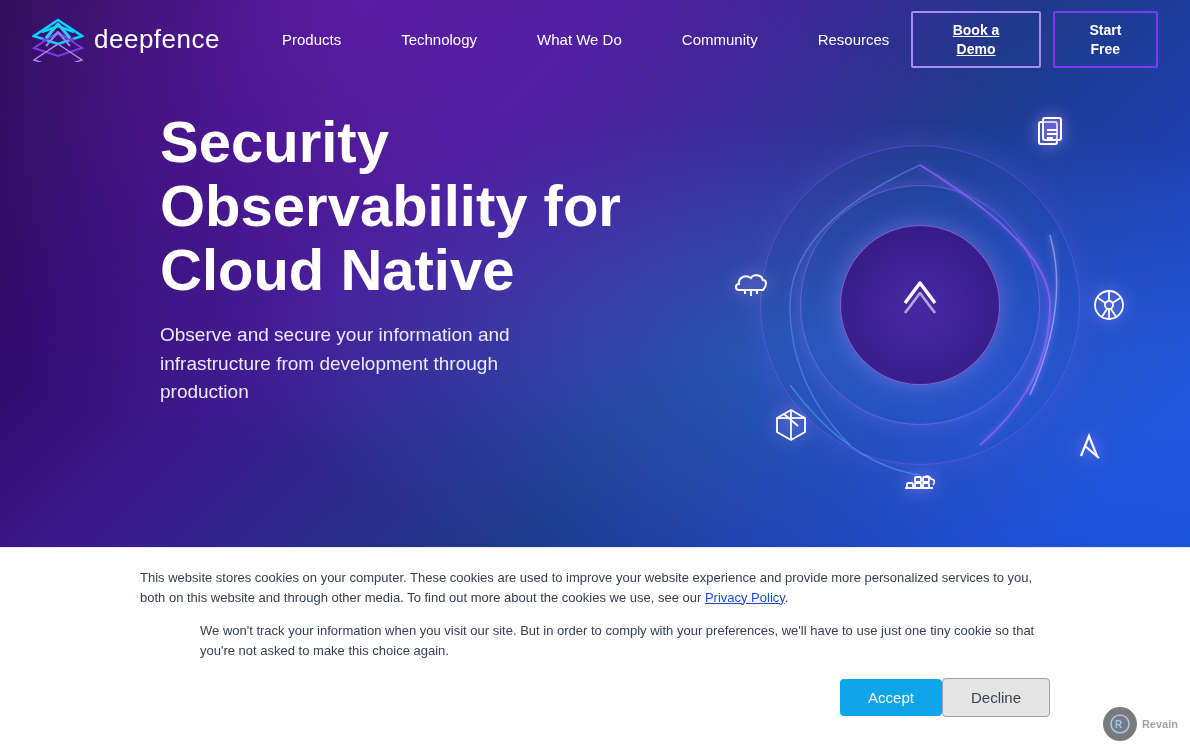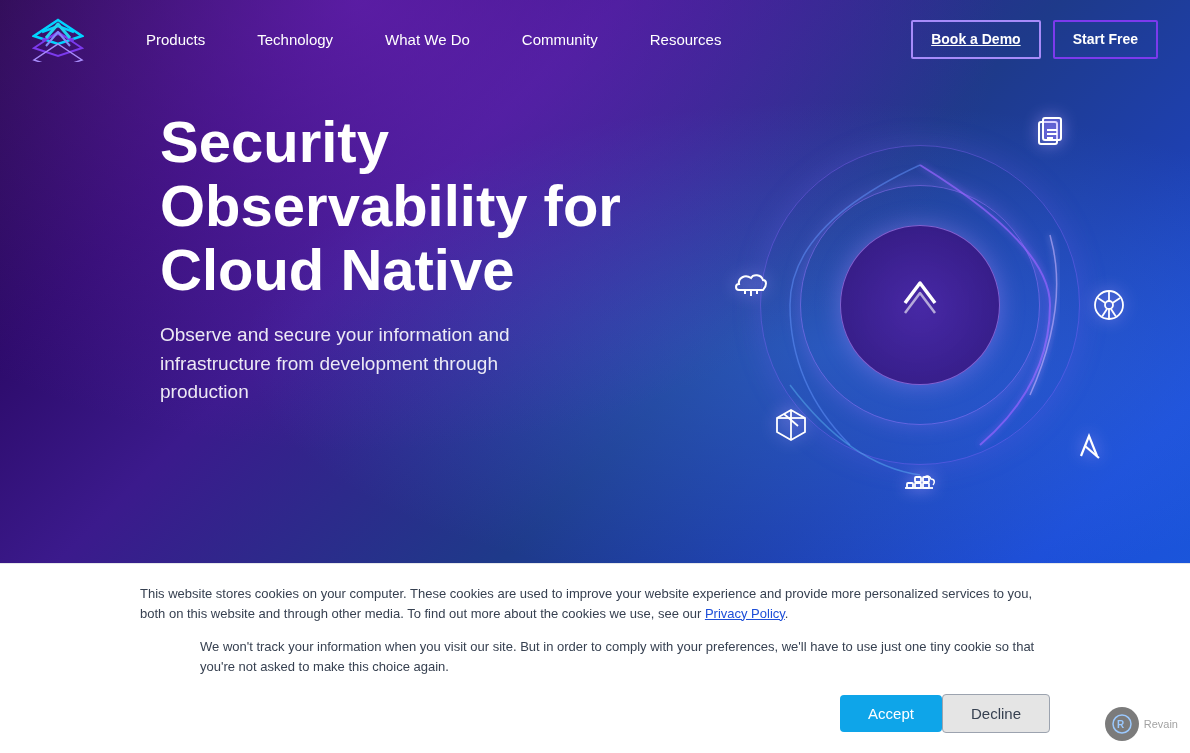--- a/index.html
+++ b/index.html
@@ -28,21 +28,21 @@
     }
     .logo-text {
       font-size: 26px;
       font-weight: 500;
       color: #fff;
       letter-spacing: 0.5px;
     }
     .nav-links {
       display: flex;
       align-items: center;
-      gap: 8px;
+      gap: 16px;
       flex: 1;
       text-align: center;
     }
     .nav-link {
       color: #fff;
       font-size: 15px;
       padding: 0 22px;
       cursor: pointer;
       text-decoration: none;
       white-space: nowrap;
@@ -255,20 +255,21 @@
       <svg class="logo-icon" viewBox="0 0 52 44" fill="none" xmlns="http://www.w3.org/2000/svg">
         <polygon points="26,2 50,18 26,26 2,18" fill="none" stroke="#00d4ff" stroke-width="2.5"></polygon>
         <polygon points="26,14 50,30 26,38 2,30" fill="none" stroke="#7c3aed" stroke-width="2"></polygon>
         <polygon points="26,26 50,42 26,50 2,42" fill="none" stroke="#a78bfa" stroke-width="1.5"></polygon>
         <polyline points="10,14 26,8 42,14" fill="none" stroke="#00d4ff" stroke-width="2.5"></polyline>
         <polyline points="10,22 26,16 42,22" fill="none" stroke="#7c3aed" stroke-width="2"></polyline>
 
         <polyline points="14,20 26,6 38,20" fill="none" stroke="#22d3ee" stroke-width="3" stroke-linejoin="round"></polyline>
         <polyline points="14,28 26,14 38,28" fill="none" stroke="#818cf8" stroke-width="2" stroke-linejoin="round"></polyline>
       </svg>
+      <span class="logo-text">deepfence</span>
     </div>
 
     <div class="nav-links">
       <a class="nav-link">Products</a>
       <a class="nav-link">Technology</a>
       <a class="nav-link">What We Do</a>
       <a class="nav-link">Community</a>
       <a class="nav-link">Resources</a>
     </div>
 
@@ -369,32 +370,32 @@
         <path d="M 8 28 C 4 28 4 22 8 22 C 7 16 14 12 20 16 C 22 12 30 12 32 18 C 36 18 36 24 32 28 Z"></path>
         <line x1="14" y1="32" x2="14" y2="28"></line>
         <line x1="20" y1="34" x2="20" y2="28"></line>
         <line x1="26" y1="32" x2="26" y2="28"></line>
       </svg>
     </div>
   </div>
 
 </div>
 
-<div class="cookie-banner" style="position:absolute;bottom:0;left:0;right:0;margin-top:15px;">
+<div class="cookie-banner" style="position:absolute;bottom:16px;left:0;right:0;margin-top:15px;">
   <p class="cookie-main-text">
     This website stores cookies on your computer. These cookies are used to improve your website experience and provide more personalized services to you, both on this website and through other media. To find out more about the cookies we use, see our <a class="cookie-link">Privacy Policy</a>.
   </p>
   <p class="cookie-sub-text">We won't track your information when you visit our site. But in order to comply with your preferences, we'll have to use just one tiny cookie so that you're not asked to make this choice again.</p>
   <div class="cookie-actions">
     <button class="btn-accept">Accept</button>
     <button class="btn-decline">Decline</button>
   </div>
 </div>
 
 <div class="revain-badge" style="position:absolute;bottom:12px;right:12px;z-index:100;display:flex;align-items:center;gap:5px;opacity:0.55;">
   <div style="width:34px;height:34px;background:#111;border-radius:50%;display:flex;align-items:center;justify-content:center;">
     <svg width="20" height="20" viewBox="0 0 20 20" fill="none">
       <circle cx="10" cy="10" r="9" stroke="#4a9eff" stroke-width="1.5"></circle>
       <text x="5" y="14" font-size="10" fill="#4a9eff" font-weight="900">R</text>
     </svg>
   </div>
-  <span style="font-size:11px;color:#555;font-weight:400;">Revain</span>
+  <span style="font-size:11px;color:#555;font-weight:700;">Revain</span>
 </div>
 
 </body></html>

